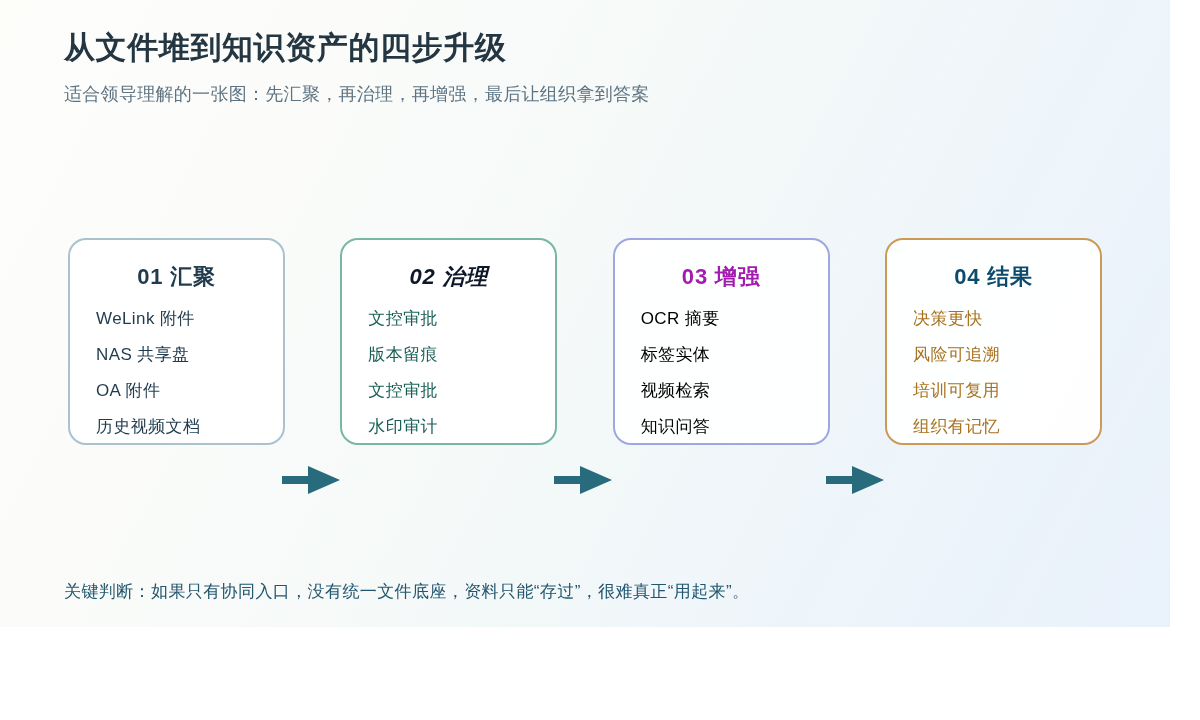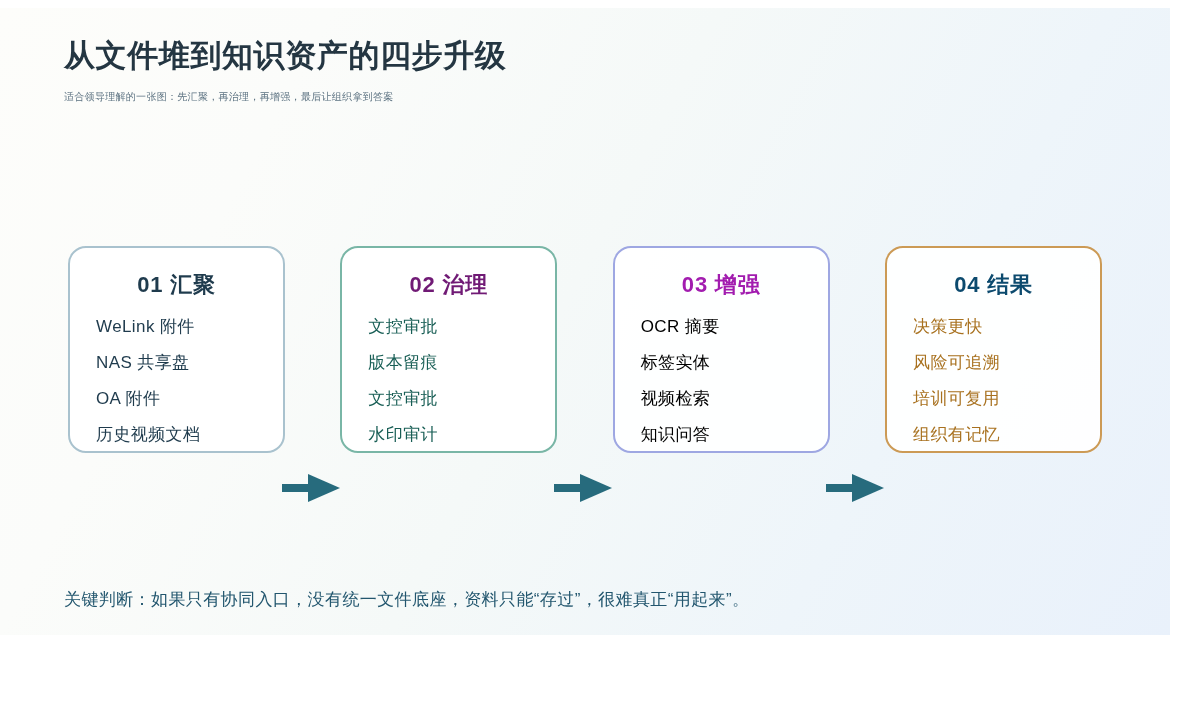--- a/index.html
+++ b/index.html
@@ -11,21 +11,21 @@
     width: 1200px;
     height: 720px;
     font-family: "Liberation Sans", "DejaVu Sans", sans-serif;
     overflow: hidden;
   }
 
   
   .slide-canvas {
     position: absolute;
     left: 0;
-    top: 8px;
+    top: 0;
     width: 1170px;
     height: 627px;
     background: linear-gradient(118deg, #fdfdfa 0%, #fbfcfa 22%, #f5f9f8 48%, #eef5fa 74%, #e9f1fb 100%);
   }
 
   
   .header {
     position: absolute;
     left: 64px;
     top: 28px;
@@ -34,21 +34,21 @@
   .page-title {
     margin: 0;
     font-size: 31px;
     font-weight: bold;
     color: #243642;
     letter-spacing: 0.6px;
     line-height: 1.28;
   }
   .page-subtitle {
     margin: 13px 0 0 0;
-    font-size: 10px;
+    font-size: 18px;
     color: #5d7382;
     letter-spacing: 0.3px;
     line-height: 1.5;
   }
 
   
   .flow-row {
     position: absolute;
     left: 68px;
     top: 215px;
@@ -88,21 +88,21 @@
     letter-spacing: 0.4px;
     white-space: nowrap;
   }
   .card-items li:last-child { margin-bottom: 8px; }
 
   
   .card-1 { border-color: #a9c2ce; }
   .card-1 .card-title, .card-1 .card-items li { color: #1f3b4d; }
 
   .card-2 { border-color: #79b6a6; }
-  .card-2 .card-title { color: #701a75; }
+  .card-2 .card-title { color: #0f172a; font-style: italic; }
   .card-2 .card-items li { color: #185e55; }
 
   .card-3 { border-color: #9ea7e2; }
   .card-3 .card-title { color: #a21caf; }
   .card-3 .card-items li { color: #000000; }
 
   .card-4 { border-color: #cc9a55; }
   .card-4 .card-title { color: #0c4a6e; }
   .card-4 .card-items li { color: #a8711f; }
 

